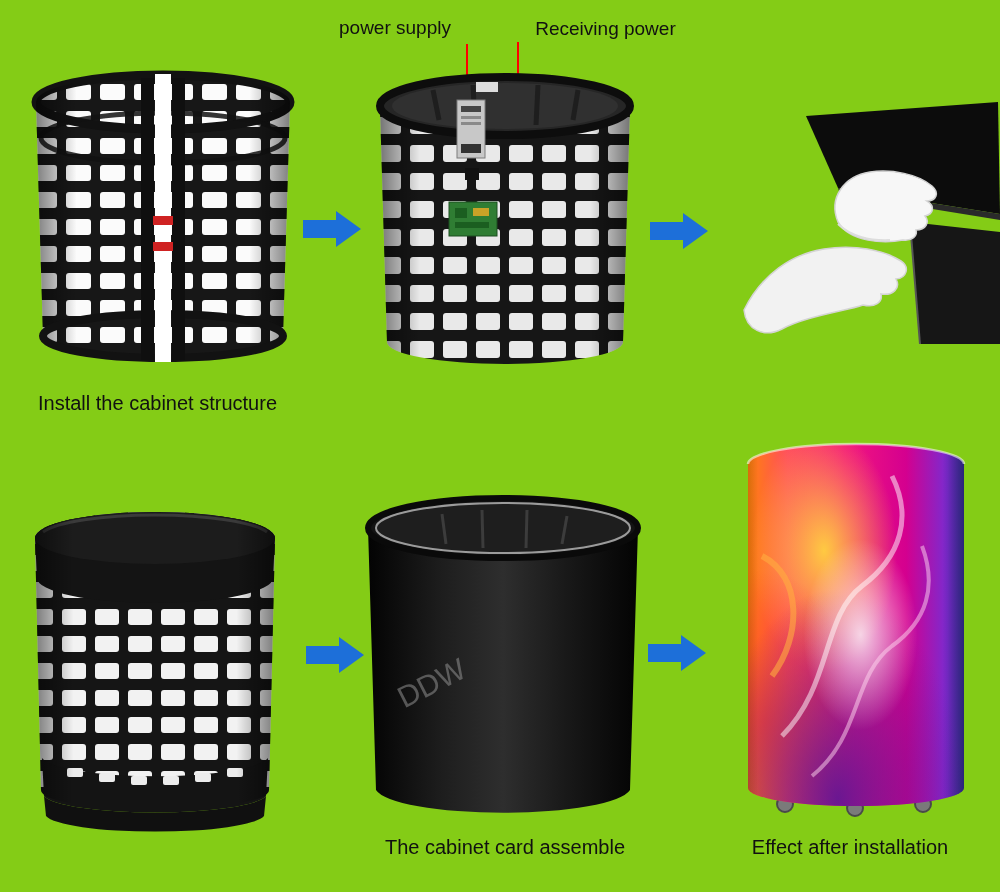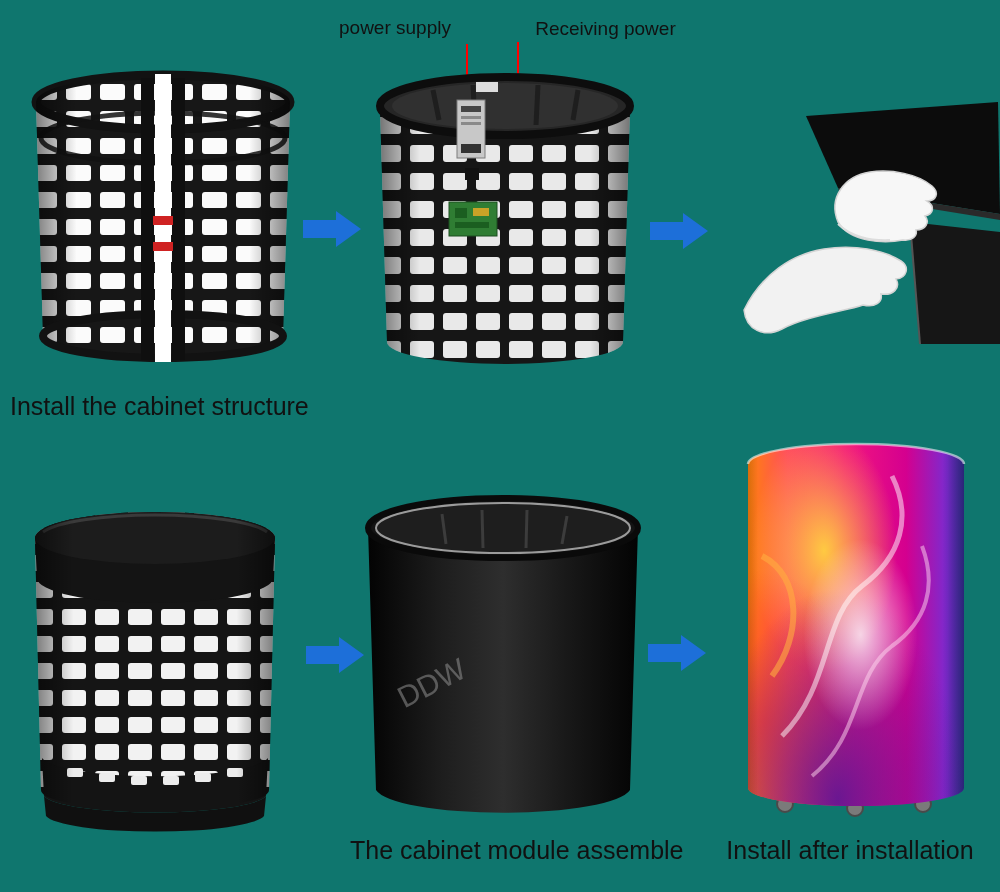--- a/index.html
+++ b/index.html
@@ -1,19 +1,19 @@
 <!DOCTYPE html>
 <html><head>
 <meta charset="utf-8">
 <style>
   * { margin:0; padding:0; box-sizing:border-box; }
   html,body { background:#ffffff; }
   body { font-family:"Liberation Sans", sans-serif; }
-  .canvas { position:relative; width:1000px; height:892px; background:#0f766e; overflow:hidden; }
-  .caption { position:absolute; font-size:25px; color:#111111; text-align:center; white-space:nowrap; }
+  .canvas { position:relative; width:1000px; height:892px; background:#84cc16; overflow:hidden; }
+  .caption { position:absolute; font-size:20px; color:#111111; text-align:center; white-space:nowrap; }
   .ann-label { position:absolute; font-size:19px; color:#111111; text-align:center; white-space:nowrap; }
   .redline { position:absolute; width:2px; background:#ff0000; }
   .fig svg, .arrow svg { display:block; width:100%; height:100%; }
   .fig { position:absolute; }
   .arrow { position:absolute; }
 </style>
 </head>
 <body>
 
 <div class="canvas">
@@ -243,16 +243,16 @@
     <svg viewBox="0 0 60 42">
         <polygon points="0,12 33,12 33,3 58,21 33,39 33,30 0,30" fill="#1d6fd9"></polygon>
       </svg>
   </div>
   <div class="arrow" style="left:648px;top:632px;width:60px;height:42px">
     <svg viewBox="0 0 60 42">
         <polygon points="0,12 33,12 33,3 58,21 33,39 33,30 0,30" fill="#1d6fd9"></polygon>
       </svg>
   </div>
 
-  <div class="caption" style="left:350px;top:836px;width:310px">The cabinet module assemble</div>
-  <div class="caption" style="left:705px;top:836px;width:290px">Install after installation</div>
+  <div class="caption" style="left:350px;top:836px;width:310px">The cabinet card assemble</div>
+  <div class="caption" style="left:705px;top:836px;width:290px">Effect after installation</div>
 
 </div>
 
 </body></html>

